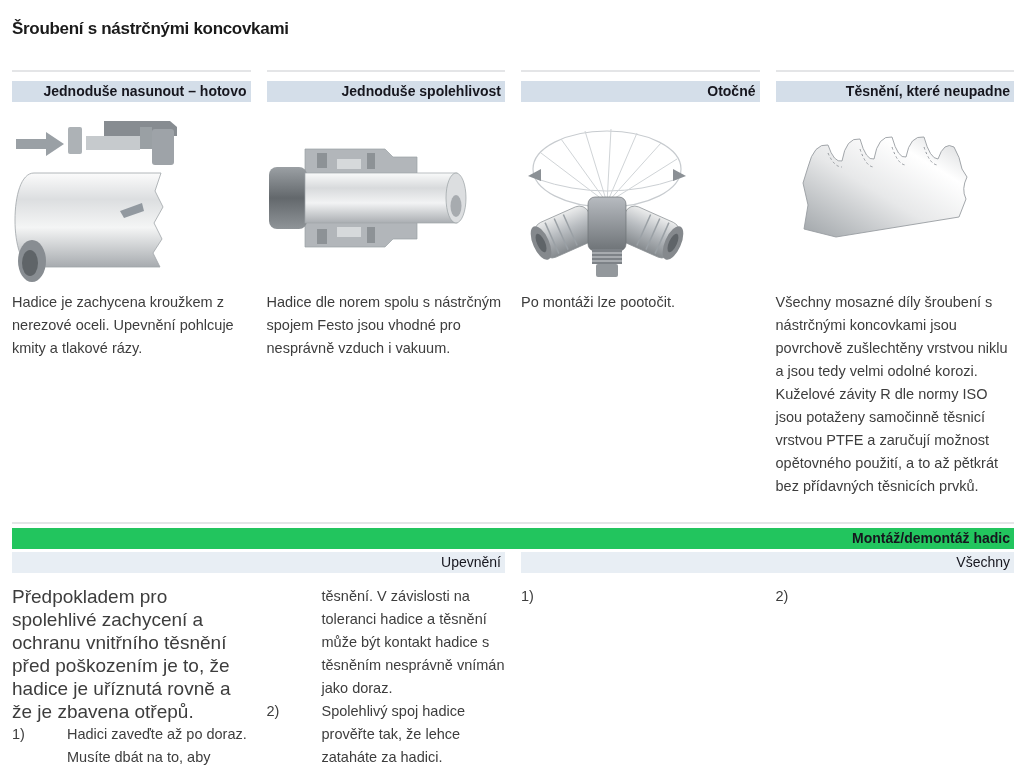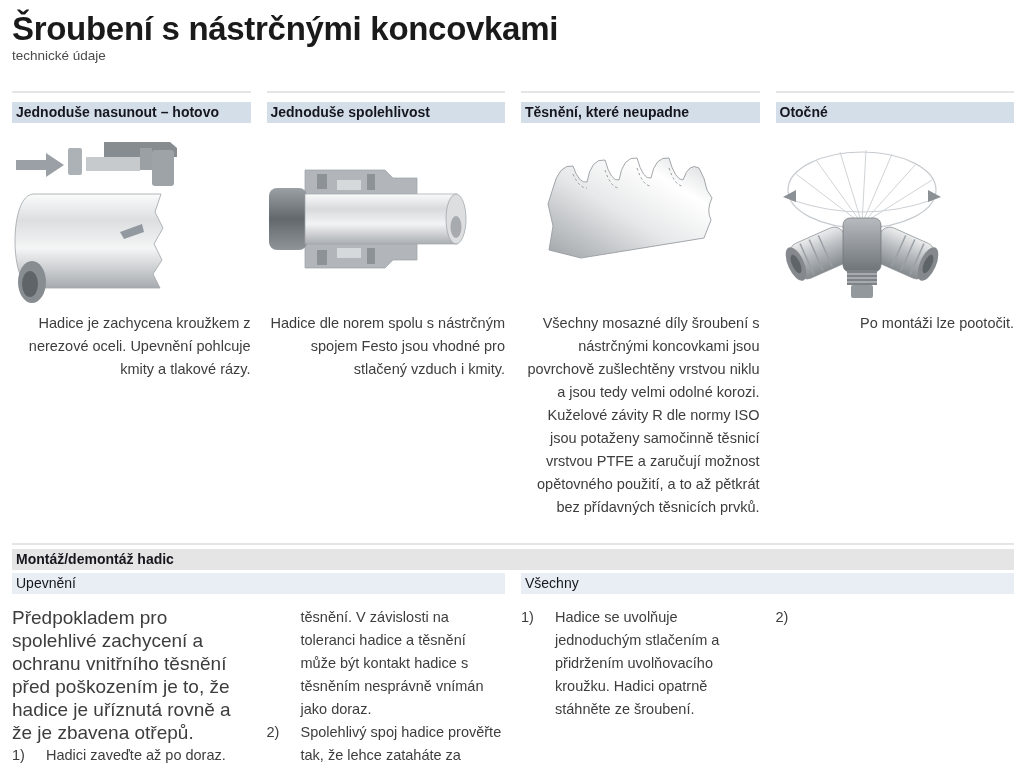--- a/index.html
+++ b/index.html
@@ -4,61 +4,60 @@
 <style>
   html,body{margin:0;padding:0;}
   body{
     width:1024px;height:768px;overflow:hidden;background:#ffffff;
     font-family:"Liberation Sans", sans-serif;color:#3d3d3d;
     -webkit-font-smoothing:antialiased;
   }
   .page{padding:12px 10px 0 12px;}
 
   
-  .title{font-size:33px;font-weight:700;color:#1a1a1a;letter-spacing:-0.3px;line-height:30px;margin:2px 0 0 0;}
+  .title{font-size:17px;font-weight:700;color:#1a1a1a;letter-spacing:-0.3px;line-height:30px;margin:2px 0 0 0;}
   .subtitle{font-size:13.5px;color:#4a4a4a;line-height:18px;margin-top:3px;}
 
   
   .prerule{height:2px;background:#e4e5e7;}
   .band{
     background:#d4dee9;color:#16161e;font-size:14px;font-weight:700;
-    line-height:16px;padding:2px 4px 3px 4px;
-  }
-  .band-section{background:#e5e5e5;}
+    line-height:16px;padding:2px 4px 3px 4px;text-align:right;
+  }
+  .band-section{background:#22c55e;}
   .band-sub{background:#e8eef4;font-weight:400;}
 
   
   .features{
     display:grid;grid-template-columns:repeat(4,1fr);column-gap:16px;
     margin-top:26px;height:452px;overflow:hidden;
   }
   .feature .prerule{margin-bottom:9px;}
   figure{margin:13px 0 4px 0;height:172px;overflow:hidden;}
-  .paras p{margin:0;font-size:14.5px;line-height:23px;text-align:right;}
+  .paras p{margin:0;font-size:14.5px;line-height:23px;}
 
   
   .assembly .prerule{margin-bottom:4px;}
   .subrow{display:grid;grid-template-columns:1fr 1fr;column-gap:16px;margin-top:3px;}
   .asm-grid{
     display:grid;grid-template-columns:repeat(4,1fr);column-gap:16px;margin-top:12px;
   }
   .asm-grid p{margin:0;font-size:19px;line-height:23px;}
-  .step{display:flex;font-size:14.5px;line-height:23px;}
+  .step{display:flex;font-size:14.5px;line-height:23px;gap:21px;}
   .step .num{width:34px;flex:none;}
   .step .stext{flex:1;}
 
   svg{display:block;}
 </style>
 </head>
 <body>
 
 <div class="page">
 
   <h1 class="title">Šroubení s nástrčnými koncovkami</h1>
-  <div class="subtitle">technické údaje</div>
 
   <div class="features">
 
     <div class="feature">
       <div class="prerule"></div>
       <div class="band">Jednoduše nasunout – hotovo</div>
       <figure>
         <svg width="232" height="172" viewBox="0 0 232 172">
           <defs>
             <linearGradient id="g1m" x1="0" y1="0" x2="0" y2="1">
@@ -113,21 +112,83 @@
             <rect x="70" y="94" width="24" height="10" fill="#d6d9db"></rect>
             <rect x="100" y="94" width="8" height="16" fill="#8d9296"></rect>
             <rect x="2" y="34" width="38" height="62" rx="8" fill="url(#g2d)"></rect>
             <rect x="38" y="40" width="152" height="50" fill="url(#g2m)" stroke="#a0a5a9" stroke-width="0.7"></rect>
             <ellipse cx="189" cy="65" rx="10" ry="25" fill="#dcdee0" stroke="#9aa0a4" stroke-width="0.7"></ellipse>
             <ellipse cx="189" cy="73" rx="5.5" ry="11" fill="#a7abaf"></ellipse>
           </g>
         </svg>
       </figure>
       <div class="paras">
-        <p>Hadice dle norem spolu s nástrčným spojem Festo jsou vhodné pro stlačený vzduch i kmity.</p>
+        <p>Hadice dle norem spolu s nástrčným spojem Festo jsou vhodné pro nesprávně vzduch i vakuum.</p>
+      </div>
+    </div>
+
+    <div class="feature">
+      <div class="prerule"></div>
+      <div class="band">Otočné</div>
+      <figure>
+        <svg width="232" height="172" viewBox="0 0 232 172">
+          <defs>
+            <linearGradient id="g4m" x1="0" y1="0" x2="0" y2="1">
+              <stop offset="0" stop-color="#eceded"></stop>
+                <stop offset="0.45" stop-color="#b9bdc1"></stop>
+              <stop offset="1" stop-color="#84898d"></stop>
+            </linearGradient>
+            <linearGradient id="g4d" x1="0" y1="0" x2="0" y2="1">
+              <stop offset="0" stop-color="#b7bbc0"></stop>
+                <stop offset="1" stop-color="#6e7377"></stop>
+            </linearGradient>
+          </defs>
+          <g transform="translate(6,2)">
+            <ellipse cx="80" cy="52" rx="74" ry="38" fill="none" stroke="#c7cbcf" stroke-width="1.2"></ellipse>
+            <path d="M10 62 Q80 86 150 62" fill="none" stroke="#ccd0d4" stroke-width="1"></path>
+            <g stroke="#d0d4d7" stroke-width="1">
+              <line x1="80" y1="86" x2="14" y2="36"></line>
+                <line x1="80" y1="86" x2="34" y2="22"></line>
+              <line x1="80" y1="86" x2="58" y2="14"></line>
+                <line x1="80" y1="86" x2="84" y2="12"></line>
+              <line x1="80" y1="86" x2="110" y2="16"></line>
+                <line x1="80" y1="86" x2="134" y2="26"></line>
+              <line x1="80" y1="86" x2="150" y2="42"></line>
+            </g>
+            <polygon points="14,52 14,64 1,59" fill="#8b9095"></polygon>
+            <polygon points="146,52 146,64 159,59" fill="#8b9095"></polygon>
+            <g transform="rotate(-24 52 108)">
+              <rect x="8" y="90" width="58" height="38" rx="10" fill="url(#g4m)" stroke="#8d9296" stroke-width="0.7"></rect>
+              <line x1="22" y1="92" x2="22" y2="126" stroke="#9aa0a5" stroke-width="1.5"></line>
+              <line x1="32" y1="92" x2="32" y2="126" stroke="#9aa0a5" stroke-width="1.5"></line>
+              <line x1="42" y1="92" x2="42" y2="126" stroke="#9aa0a5" stroke-width="1.5"></line>
+              <ellipse cx="10" cy="109" rx="8" ry="18" fill="#85898d"></ellipse>
+              <ellipse cx="10" cy="109" rx="4" ry="10" fill="#5f6468"></ellipse>
+            </g>
+            <g transform="rotate(24 108 108)">
+              <rect x="94" y="90" width="58" height="38" rx="10" fill="url(#g4m)" stroke="#8d9296" stroke-width="0.7"></rect>
+              <line x1="118" y1="92" x2="118" y2="126" stroke="#9aa0a5" stroke-width="1.5"></line>
+              <line x1="128" y1="92" x2="128" y2="126" stroke="#9aa0a5" stroke-width="1.5"></line>
+              <line x1="138" y1="92" x2="138" y2="126" stroke="#9aa0a5" stroke-width="1.5"></line>
+              <ellipse cx="150" cy="109" rx="8" ry="18" fill="#85898d"></ellipse>
+              <ellipse cx="150" cy="109" rx="4" ry="10" fill="#5f6468"></ellipse>
+            </g>
+            <rect x="61" y="80" width="38" height="54" rx="7" fill="url(#g4d)" stroke="#6e7377" stroke-width="0.7"></rect>
+            <g>
+              <rect x="65" y="132" width="30" height="15" fill="#7d8287"></rect>
+              <line x1="65" y1="136" x2="95" y2="136" stroke="#b9bdc1" stroke-width="1.4"></line>
+              <line x1="65" y1="140" x2="95" y2="140" stroke="#b9bdc1" stroke-width="1.4"></line>
+              <line x1="65" y1="144" x2="95" y2="144" stroke="#b9bdc1" stroke-width="1.4"></line>
+              <rect x="69" y="147" width="22" height="13" rx="2" fill="#93989c"></rect>
+            </g>
+          </g>
+        </svg>
+      </figure>
+      <div class="paras">
+        <p>Po montáži lze pootočit.</p>
       </div>
     </div>
 
     <div class="feature">
       <div class="prerule"></div>
       <div class="band">Těsnění, které neupadne</div>
       <figure>
         <svg width="232" height="172" viewBox="0 0 232 172">
           <defs>
             <linearGradient id="g3m" x1="0" y1="1" x2="1" y2="0">
@@ -147,82 +208,20 @@
                      L185 54 Q179 66 184 76 L177 94
                      L54 114 L22 106 L26 82 L21 60 Z" fill="url(#g3m)" stroke="#989da2" stroke-width="0.9"></path>
             <path d="M46 30 Q52 44 60 44 M78 26 Q84 44 92 44 M110 24 Q116 42 124 42 M142 24 Q148 42 156 42" fill="none" stroke="#8b9095" stroke-width="0.9" stroke-dasharray="2.5,2.5"></path>
           </g>
         </svg>
       </figure>
       <div class="paras">
         <p>Všechny mosazné díly šroubení s nástrčnými koncovkami jsou povrchově zušlechtěny vrstvou niklu a jsou tedy velmi odolné korozi. Kuželové závity R dle normy ISO jsou potaženy samočinně těsnicí vrstvou PTFE a zaručují možnost opětovného použití, a to až pětkrát bez přídavných těsnicích prvků.</p>
       </div>
     </div>
-
-    <div class="feature">
-      <div class="prerule"></div>
-      <div class="band">Otočné</div>
-      <figure>
-        <svg width="232" height="172" viewBox="0 0 232 172">
-          <defs>
-            <linearGradient id="g4m" x1="0" y1="0" x2="0" y2="1">
-              <stop offset="0" stop-color="#eceded"></stop>
-                <stop offset="0.45" stop-color="#b9bdc1"></stop>
-              <stop offset="1" stop-color="#84898d"></stop>
-            </linearGradient>
-            <linearGradient id="g4d" x1="0" y1="0" x2="0" y2="1">
-              <stop offset="0" stop-color="#b7bbc0"></stop>
-                <stop offset="1" stop-color="#6e7377"></stop>
-            </linearGradient>
-          </defs>
-          <g transform="translate(6,2)">
-            <ellipse cx="80" cy="52" rx="74" ry="38" fill="none" stroke="#c7cbcf" stroke-width="1.2"></ellipse>
-            <path d="M10 62 Q80 86 150 62" fill="none" stroke="#ccd0d4" stroke-width="1"></path>
-            <g stroke="#d0d4d7" stroke-width="1">
-              <line x1="80" y1="86" x2="14" y2="36"></line>
-                <line x1="80" y1="86" x2="34" y2="22"></line>
-              <line x1="80" y1="86" x2="58" y2="14"></line>
-                <line x1="80" y1="86" x2="84" y2="12"></line>
-              <line x1="80" y1="86" x2="110" y2="16"></line>
-                <line x1="80" y1="86" x2="134" y2="26"></line>
-              <line x1="80" y1="86" x2="150" y2="42"></line>
-            </g>
-            <polygon points="14,52 14,64 1,59" fill="#8b9095"></polygon>
-            <polygon points="146,52 146,64 159,59" fill="#8b9095"></polygon>
-            <g transform="rotate(-24 52 108)">
-              <rect x="8" y="90" width="58" height="38" rx="10" fill="url(#g4m)" stroke="#8d9296" stroke-width="0.7"></rect>
-              <line x1="22" y1="92" x2="22" y2="126" stroke="#9aa0a5" stroke-width="1.5"></line>
-              <line x1="32" y1="92" x2="32" y2="126" stroke="#9aa0a5" stroke-width="1.5"></line>
-              <line x1="42" y1="92" x2="42" y2="126" stroke="#9aa0a5" stroke-width="1.5"></line>
-              <ellipse cx="10" cy="109" rx="8" ry="18" fill="#85898d"></ellipse>
-              <ellipse cx="10" cy="109" rx="4" ry="10" fill="#5f6468"></ellipse>
-            </g>
-            <g transform="rotate(24 108 108)">
-              <rect x="94" y="90" width="58" height="38" rx="10" fill="url(#g4m)" stroke="#8d9296" stroke-width="0.7"></rect>
-              <line x1="118" y1="92" x2="118" y2="126" stroke="#9aa0a5" stroke-width="1.5"></line>
-              <line x1="128" y1="92" x2="128" y2="126" stroke="#9aa0a5" stroke-width="1.5"></line>
-              <line x1="138" y1="92" x2="138" y2="126" stroke="#9aa0a5" stroke-width="1.5"></line>
-              <ellipse cx="150" cy="109" rx="8" ry="18" fill="#85898d"></ellipse>
-              <ellipse cx="150" cy="109" rx="4" ry="10" fill="#5f6468"></ellipse>
-            </g>
-            <rect x="61" y="80" width="38" height="54" rx="7" fill="url(#g4d)" stroke="#6e7377" stroke-width="0.7"></rect>
-            <g>
-              <rect x="65" y="132" width="30" height="15" fill="#7d8287"></rect>
-              <line x1="65" y1="136" x2="95" y2="136" stroke="#b9bdc1" stroke-width="1.4"></line>
-              <line x1="65" y1="140" x2="95" y2="140" stroke="#b9bdc1" stroke-width="1.4"></line>
-              <line x1="65" y1="144" x2="95" y2="144" stroke="#b9bdc1" stroke-width="1.4"></line>
-              <rect x="69" y="147" width="22" height="13" rx="2" fill="#93989c"></rect>
-            </g>
-          </g>
-        </svg>
-      </figure>
-      <div class="paras">
-        <p>Po montáži lze pootočit.</p>
-      </div>
-    </div>
   </div>
 
   <div class="assembly">
     <div class="prerule"></div>
     <div class="band band-section">Montáž/demontáž hadic</div>
 
     <div class="subrow">
       <div class="band band-sub">Upevnění</div>
       <div class="band band-sub">Všechny</div>
     </div>
@@ -244,21 +243,20 @@
         </div>
         <div class="step">
           <span class="num">2)</span>
           <div class="stext">Spolehlivý spoj hadice prověřte tak, že lehce zataháte za hadici.</div>
         </div>
       </div>
 
       <div>
         <div class="step">
           <span class="num">1)</span>
-          <div class="stext">Hadice se uvolňuje jednoduchým stlačením a přidržením uvolňovacího kroužku. Hadici opatrně stáhněte ze šroubení.</div>
         </div>
       </div>
 
       <div>
         <div class="step">
           <span class="num">2)</span>
         </div>
       </div>
 
     </div>

